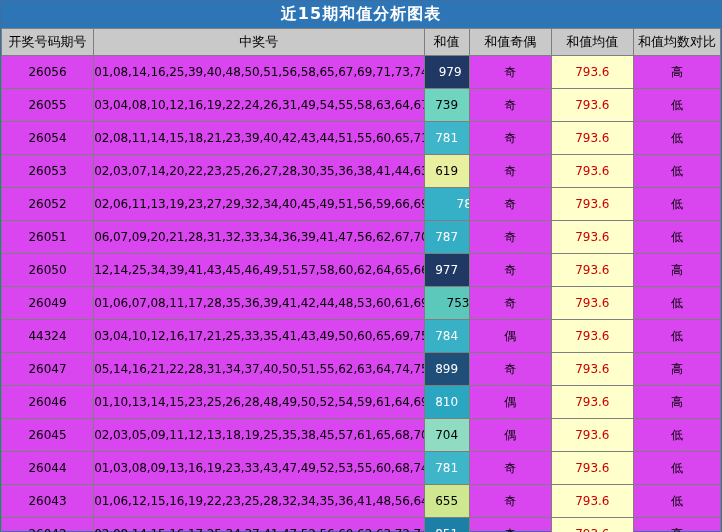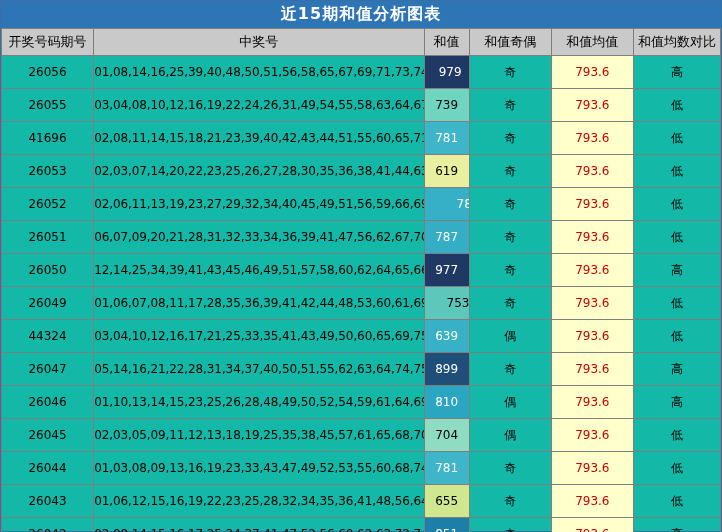--- a/index.html
+++ b/index.html
@@ -13,21 +13,21 @@
     font-family: "DejaVu Sans", "Liberation Sans", sans-serif;
     font-size: 12px;
     color: #000000;
     overflow: hidden;
   }
   .wrap {
     width: 722px;
     height: 532px;
     box-sizing: border-box;
     border: 1px solid #3a6ea5;
-    background: #14b8a6;
+    background: #d946ef;
   }
   .title-bar {
     height: 27px;
     background: #2e75b6;
     color: #ffffff;
     font-size: 16px;
     font-weight: bold;
     display: flex;
     align-items: center;
     justify-content: center;
@@ -105,21 +105,21 @@
         </tr>
         <tr>
           <td class="issue">26055</td>
           <td class="nums">03,04,08,10,12,16,19,22,24,26,31,49,54,55,58,63,64,67,75,79</td>
           <td class="sum" style="background: rgb(111, 212, 192); color: rgb(0, 0, 0);">739</td>
           <td class="parity">奇</td>
           <td class="avg">793.6</td>
           <td class="cmp">低</td>
         </tr>
         <tr>
-          <td class="issue">41696</td>
+          <td class="issue">26054</td>
           <td class="nums">02,08,11,14,15,18,21,23,39,40,42,43,44,51,55,60,65,71,79,80</td>
           <td class="sum" style="background: rgb(63, 181, 201); color: rgb(255, 255, 255);">781</td>
           <td class="parity">奇</td>
           <td class="avg">793.6</td>
           <td class="cmp">低</td>
         </tr>
         <tr>
           <td class="issue">26053</td>
           <td class="nums">02,03,07,14,20,22,23,25,26,27,28,30,35,36,38,41,44,63,67,68</td>
           <td class="sum" style="background: rgb(232, 240, 160); color: rgb(0, 0, 0);">619</td>
@@ -155,21 +155,21 @@
           <td class="issue">26049</td>
           <td class="nums">01,06,07,08,11,17,28,35,36,39,41,42,44,48,53,60,61,69,72,75</td>
           <td class="sum" style="background: rgb(92, 200, 187); color: rgb(0, 0, 0); padding-left: 22px;">753</td>
           <td class="parity">奇</td>
           <td class="avg">793.6</td>
           <td class="cmp">低</td>
         </tr>
         <tr>
           <td class="issue">44324</td>
           <td class="nums">03,04,10,12,16,17,21,25,33,35,41,43,49,50,60,65,69,75,76,80</td>
-          <td class="sum" style="background: rgb(56, 177, 199); color: rgb(255, 255, 255);">639</td>
+          <td class="sum" style="background: rgb(56, 177, 199); color: rgb(255, 255, 255);">784</td>
           <td class="parity">偶</td>
           <td class="avg">793.6</td>
           <td class="cmp">低</td>
         </tr>
         <tr>
           <td class="issue">26047</td>
           <td class="nums">05,14,16,21,22,28,31,34,37,40,50,51,55,62,63,64,74,75,77,80</td>
           <td class="sum" style="background: rgb(31, 78, 121); color: rgb(255, 255, 255);">899</td>
           <td class="parity">奇</td>
           <td class="avg">793.6</td>

